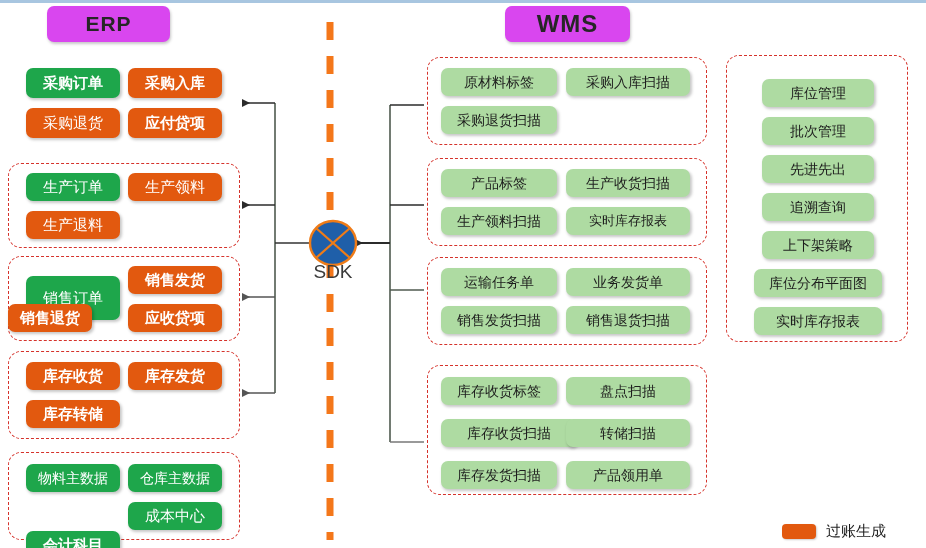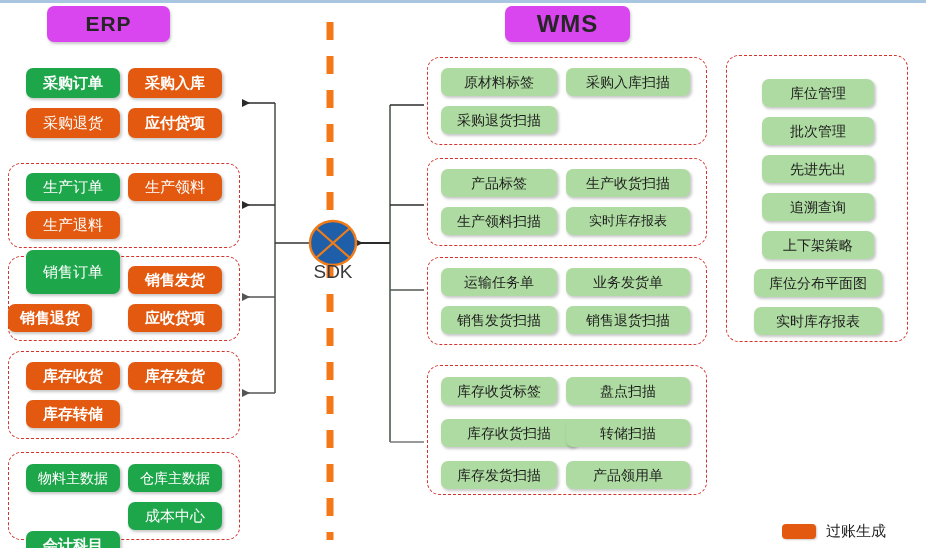--- a/index.html
+++ b/index.html
@@ -118,21 +118,21 @@
   <div class="node n-green b f15" style="left:26px;top:68px;width:94px;height:30px;">采购订单</div>
   <div class="node n-orange f15" style="left:26px;top:108px;width:94px;height:30px;">采购退货</div>
   <div class="node n-orange b f15" style="left:128px;top:108px;width:94px;height:30px;">应付贷项</div>
 
   <div class="group" style="left:8px;top:163px;width:232px;height:85px;"></div>
   <div class="node n-green f15" style="left:26px;top:173px;width:94px;height:28px;">生产订单</div>
   <div class="node n-orange f15" style="left:128px;top:173px;width:94px;height:28px;">生产领料</div>
   <div class="node n-orange f15" style="left:26px;top:211px;width:94px;height:28px;">生产退料</div>
 
   <div class="group" style="left:8px;top:256px;width:232px;height:85px;"></div>
-  <div class="node n-green f15" style="left:26px;top:250px;width:94px;height:44px;">销售订单</div>
+  <div class="node n-green f15" style="left:26px;top:276px;width:94px;height:44px;">销售订单</div>
   <div class="node n-orange b f15" style="left:128px;top:266px;width:94px;height:28px;">销售发货</div>
   <div class="node n-orange b f15" style="left:8px;top:304px;width:84px;height:28px;">销售退货</div>
   <div class="node n-orange b f15" style="left:128px;top:304px;width:94px;height:28px;">应收贷项</div>
 
   <div class="group" style="left:8px;top:351px;width:232px;height:88px;"></div>
   <div class="node n-orange b f15" style="left:26px;top:362px;width:94px;height:28px;">库存收货</div>
   <div class="node n-orange b f15" style="left:128px;top:362px;width:94px;height:28px;">库存发货</div>
   <div class="node n-orange b f15" style="left:26px;top:400px;width:94px;height:28px;">库存转储</div>
 
   <div class="group" style="left:8px;top:452px;width:232px;height:88px;"></div>

